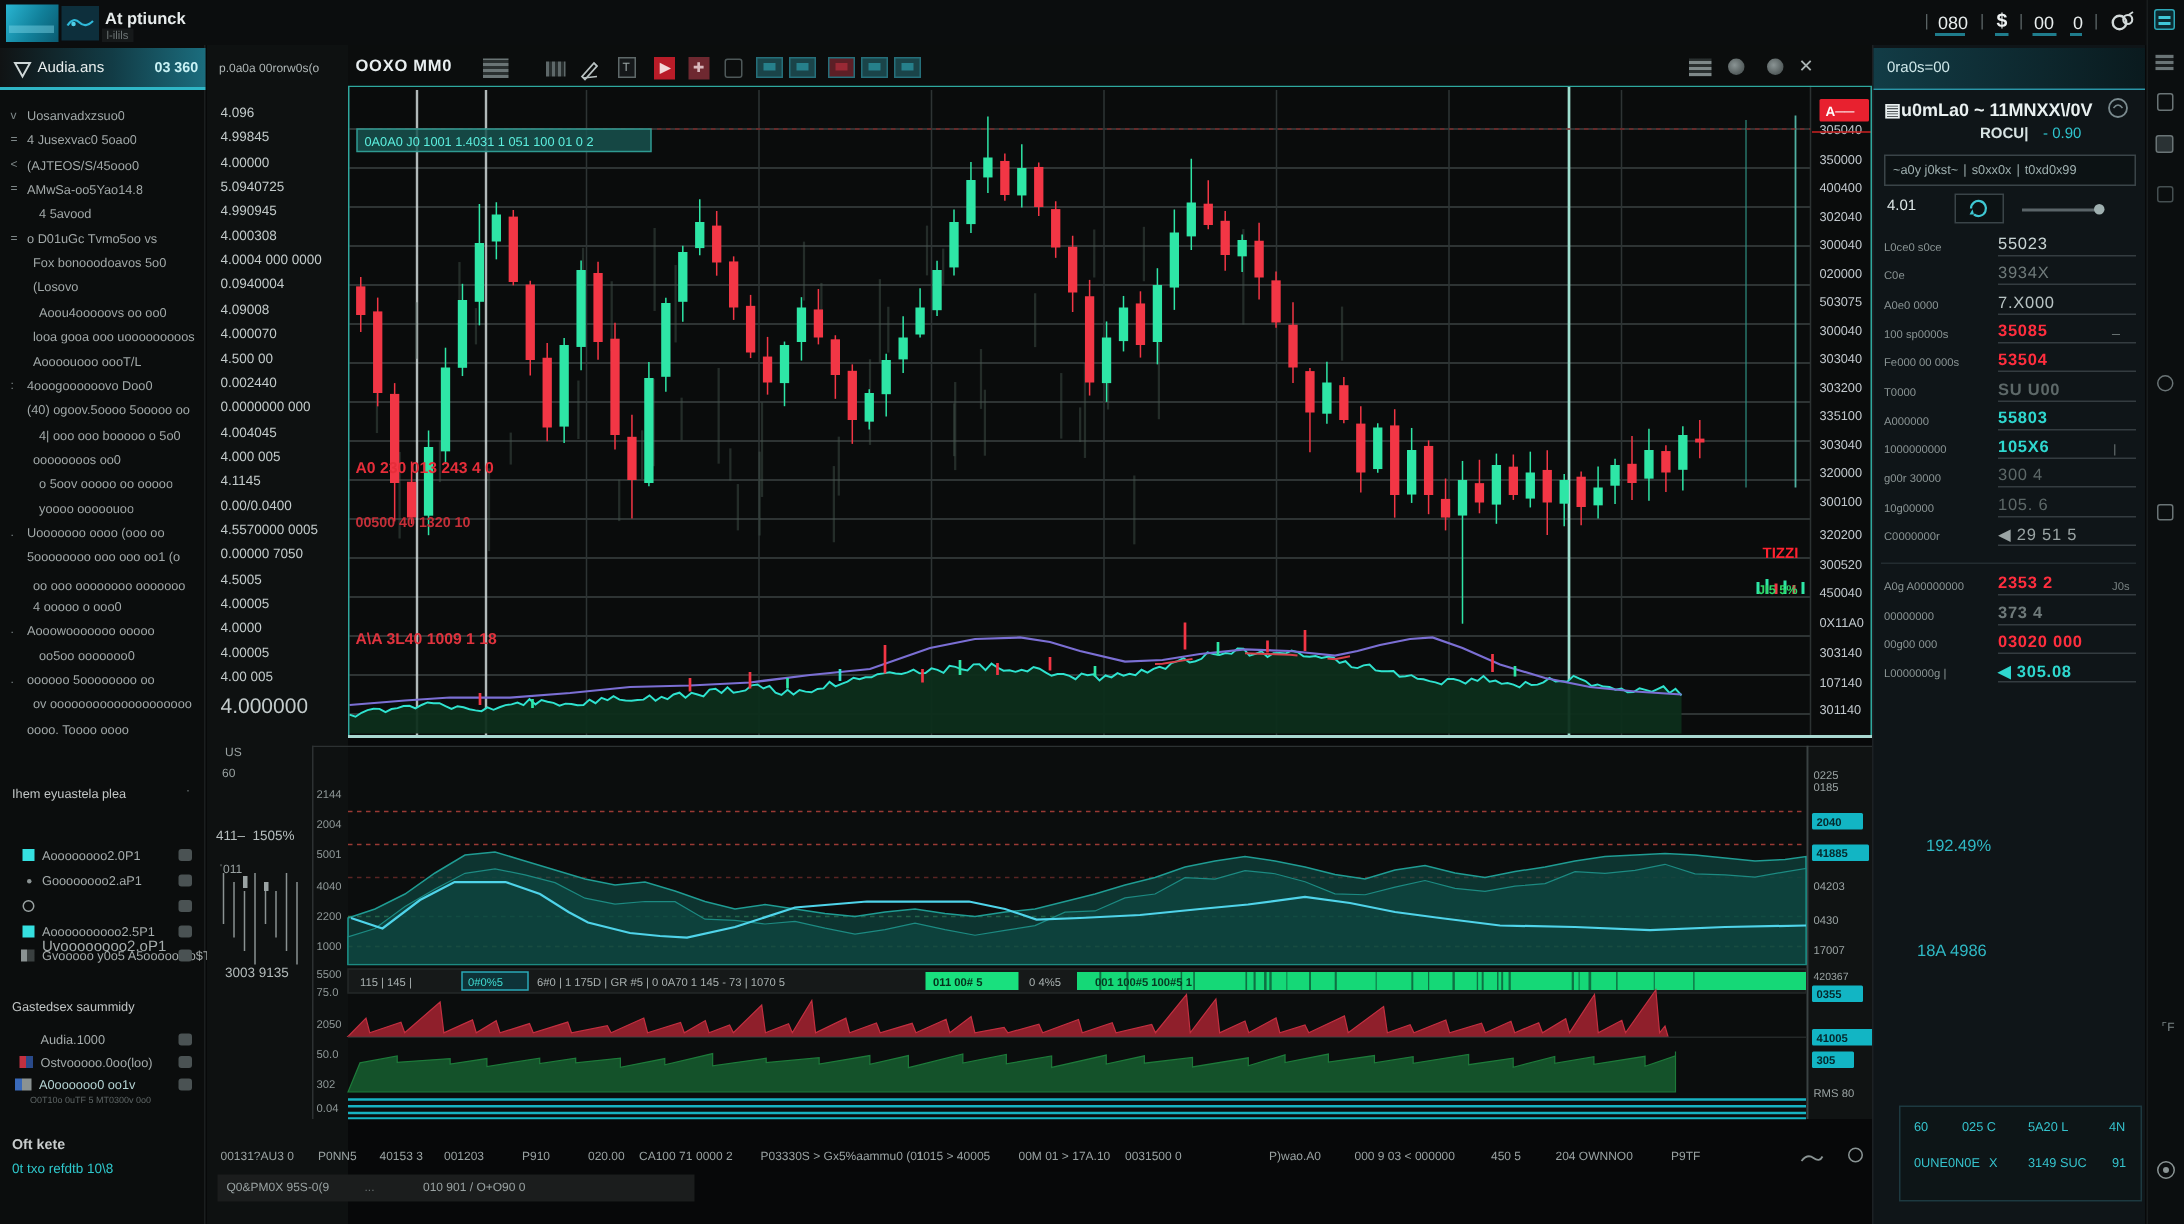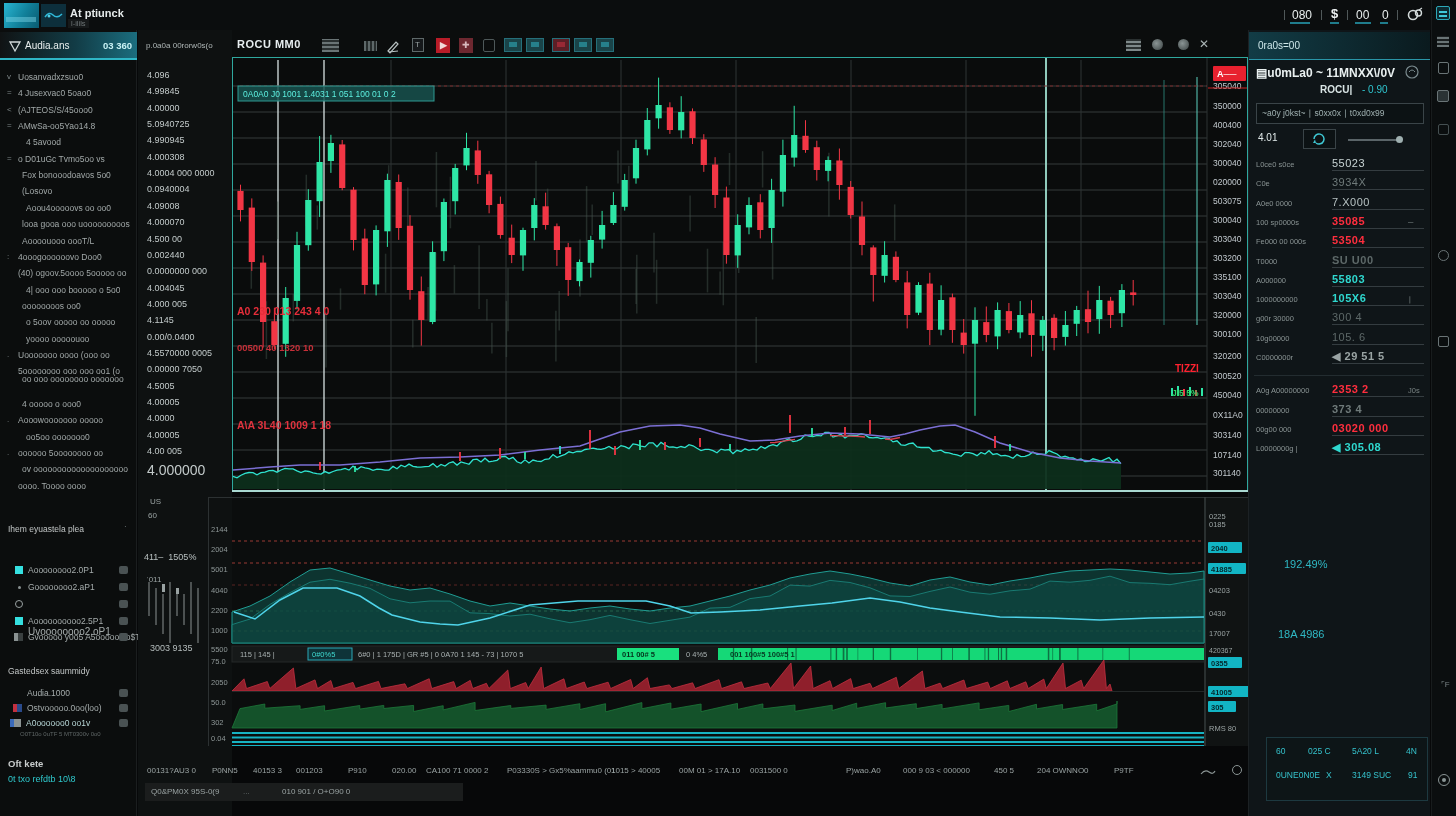--- a/index.html
+++ b/index.html
@@ -59,21 +59,21 @@
 <div class="txt" style="left:7px;top:252px;font-size:8px;color:#7f8889">:</div>
 <div class="txt" style="left:18px;top:252px;font-size:8.5px;color:#a2a9a9;max-width:116px;overflow:hidden">4ooogoooooovo Doo0</div>
 <div class="txt" style="left:18px;top:268px;font-size:8.5px;color:#a2a9a9;max-width:116px;overflow:hidden">(40) ogoov.5oooo 5ooooo oo</div>
 <div class="txt" style="left:26px;top:285px;font-size:8.5px;color:#a2a9a9;max-width:108px;overflow:hidden">4| ooo ooo booooo o 5o0</div>
 <div class="txt" style="left:22px;top:301px;font-size:8.5px;color:#a2a9a9;max-width:112px;overflow:hidden">oooooooos oo0</div>
 <div class="txt" style="left:26px;top:317px;font-size:8.5px;color:#a2a9a9;max-width:108px;overflow:hidden">o 5oov ooooo oo ooooo</div>
 <div class="txt" style="left:26px;top:334px;font-size:8.5px;color:#a2a9a9;max-width:108px;overflow:hidden">yoooo ooooouoo</div>
 <div class="txt" style="left:7px;top:350px;font-size:8px;color:#7f8889">.</div>
 <div class="txt" style="left:18px;top:350px;font-size:8.5px;color:#a2a9a9;max-width:116px;overflow:hidden">Uooooooo oooo (ooo oo</div>
 <div class="txt" style="left:18px;top:366px;font-size:8.5px;color:#a2a9a9;max-width:116px;overflow:hidden">5oooooooo ooo ooo oo1 (o</div>
-<div class="txt" style="left:22px;top:374px;font-size:8.5px;color:#a2a9a9;max-width:112px;overflow:hidden">oo ooo oooooooo ooooooo</div>
+<div class="txt" style="left:22px;top:385px;font-size:8.5px;color:#a2a9a9;max-width:112px;overflow:hidden">oo ooo oooooooo ooooooo</div>
 <div class="txt" style="left:22px;top:399px;font-size:8.5px;color:#a2a9a9;max-width:112px;overflow:hidden">4 ooooo o ooo0</div>
 <div class="txt" style="left:7px;top:415px;font-size:8px;color:#7f8889">.</div>
 <div class="txt" style="left:18px;top:415px;font-size:8.5px;color:#a2a9a9;max-width:116px;overflow:hidden">Aooowooooooo ooooo</div>
 <div class="txt" style="left:26px;top:432px;font-size:8.5px;color:#a2a9a9;max-width:108px;overflow:hidden">oo5oo ooooooo0</div>
 <div class="txt" style="left:7px;top:448px;font-size:8px;color:#7f8889">.</div>
 <div class="txt" style="left:18px;top:448px;font-size:8.5px;color:#a2a9a9;max-width:116px;overflow:hidden">oooooo 5oooooooo oo</div>
 <div class="txt" style="left:22px;top:464px;font-size:8.5px;color:#a2a9a9;max-width:112px;overflow:hidden">ov oooooooooooooooooooo</div>
 <div class="txt" style="left:18px;top:481px;font-size:8.5px;color:#a2a9a9;max-width:116px;overflow:hidden">oooo. Toooo oooo</div>
 <div class="txt" style="left:8px;top:524px;font-size:8.5px;color:#c2c6c6">Ihem eyuastela plea</div>
 <div class="txt" style="left:124px;top:522px;font-size:8px;color:#707879">·</div>
@@ -142,21 +142,21 @@
     <line x1="26" y1="12" x2="26" y2="73" stroke="#8a9292" stroke-width="1"></line>
     <line x1="33" y1="18" x2="33" y2="46" stroke="#8a9292" stroke-width="1"></line>
     <line x1="40" y1="24" x2="40" y2="55" stroke="#8a9292" stroke-width="1"></line>
     <line x1="47" y1="12" x2="47" y2="64" stroke="#8a9292" stroke-width="1"></line>
     <line x1="54" y1="18" x2="54" y2="73" stroke="#8a9292" stroke-width="1"></line>
     <rect x="18" y="14" width="3" height="8" fill="#9aa3a3"></rect>
     <rect x="32" y="18" width="3" height="6" fill="#9aa3a3"></rect>
   </svg>
 <div class="txt" style="left:150px;top:643px;font-size:9px;color:#b4bcbc">3003 9135</div>
 <div class="ab" style="left:232px;top:30px;width:1016px;height:27px;background:#0b0d0d"></div>
-<div class="txt" style="left:237px;top:38px;font-size:11px;font-weight:bold;color:#e8eef0;letter-spacing:0.5px">ROCU MM0</div>
+<div class="txt" style="left:237px;top:38px;font-size:11px;font-weight:bold;color:#e8eef0;letter-spacing:0.5px">OOXO MM0</div>
 <div class="ab" style="left:322px;top:39px;width:17px;height:13px;background:repeating-linear-gradient(0deg,#6a7475 0 2px,#2a3030 2px 4px)"></div>
 <div class="ab" style="left:364px;top:41px;width:13px;height:10px;background:repeating-linear-gradient(90deg,#5e6869 0 2px,#262c2c 2px 4px)"></div>
 <svg class="ab" style="left:385px;top:38px" width="16" height="16">
     <path d="M3 13 L11 4 L13 6 L5 15 Z" fill="none" stroke="#b9c2c2" stroke-width="1.2"></path>
     <line x1="4" y1="14" x2="13" y2="13" stroke="#b9c2c2" stroke-width="1"></line>
   </svg>
 <div class="ab" style="left:412px;top:38px;width:12px;height:14px;border:1px solid #5e6869;background:#15181a"></div>
 <div class="txt" style="left:415px;top:40px;font-size:8px;color:#9aa4a4">T</div>
 <div class="ab" style="left:436px;top:38px;width:14px;height:15px;background:#b91c28"></div>
 <div class="txt" style="left:440px;top:40px;font-size:9px;font-weight:bold;color:#f2d8d8">▶</div>
@@ -638,21 +638,21 @@
 <div class="txt" style="left:1332px;top:292.1000000000001px;font-size:11px;font-weight:bold;color:#2fd8cf;letter-spacing:0.5px">105X6</div>
 <div class="txt" style="left:1408px;top:295.1000000000001px;font-size:7.5px;color:#7a8484">∣</div>
 <div class="ab" style="left:1332px;top:305.1000000000001px;width:92px;height:1px;background:#343c40"></div>
 <div class="txt" style="left:1256px;top:314.4000000000001px;font-size:7.5px;color:#8a9494">g00r 30000</div>
 <div class="txt" style="left:1332px;top:311.4000000000001px;font-size:11px;font-weight:normal;color:#5d6868;letter-spacing:0.5px">300 4</div>
 <div class="ab" style="left:1332px;top:324.4000000000001px;width:92px;height:1px;background:#343c40"></div>
 <div class="txt" style="left:1256px;top:333.7000000000001px;font-size:7.5px;color:#8a9494">10g00000</div>
 <div class="txt" style="left:1332px;top:330.7000000000001px;font-size:11px;font-weight:normal;color:#5d6868;letter-spacing:0.5px">105. 6</div>
 <div class="ab" style="left:1332px;top:343.7000000000001px;width:92px;height:1px;background:#343c40"></div>
 <div class="txt" style="left:1256px;top:353.0000000000001px;font-size:7.5px;color:#8a9494">C0000000r</div>
-<div class="txt" style="left:1332px;top:350.0000000000001px;font-size:11px;font-weight:bold;color:#9aa4a4;letter-spacing:0.5px">◀ 29 51 5</div>
+<div class="txt" style="left:1332px;top:350.0000000000001px;font-size:11px;font-weight:normal;color:#9aa4a4;letter-spacing:0.5px">◀ 29 51 5</div>
 <div class="ab" style="left:1332px;top:363.0000000000001px;width:92px;height:1px;background:#343c40"></div>
 <div class="ab" style="left:1254px;top:375.3000000000001px;width:170px;height:1px;background:#232c30"></div>
 <div class="txt" style="left:1256px;top:386.3000000000001px;font-size:7.5px;color:#8a9494">A0g A00000000</div>
 <div class="txt" style="left:1332px;top:383.3000000000001px;font-size:11px;font-weight:bold;color:#ff2e3e;letter-spacing:0.5px">2353 2</div>
 <div class="txt" style="left:1408px;top:386.3000000000001px;font-size:7.5px;color:#7a8484">J0s</div>
 <div class="ab" style="left:1332px;top:396.3000000000001px;width:92px;height:1px;background:#343c40"></div>
 <div class="txt" style="left:1256px;top:405.60000000000014px;font-size:7.5px;color:#8a9494">00000000</div>
 <div class="txt" style="left:1332px;top:402.60000000000014px;font-size:11px;font-weight:bold;color:#6f7a7a;letter-spacing:0.5px">373 4</div>
 <div class="ab" style="left:1332px;top:415.60000000000014px;width:92px;height:1px;background:#343c40"></div>
 <div class="txt" style="left:1256px;top:424.90000000000015px;font-size:7.5px;color:#8a9494">00g00 000</div>

